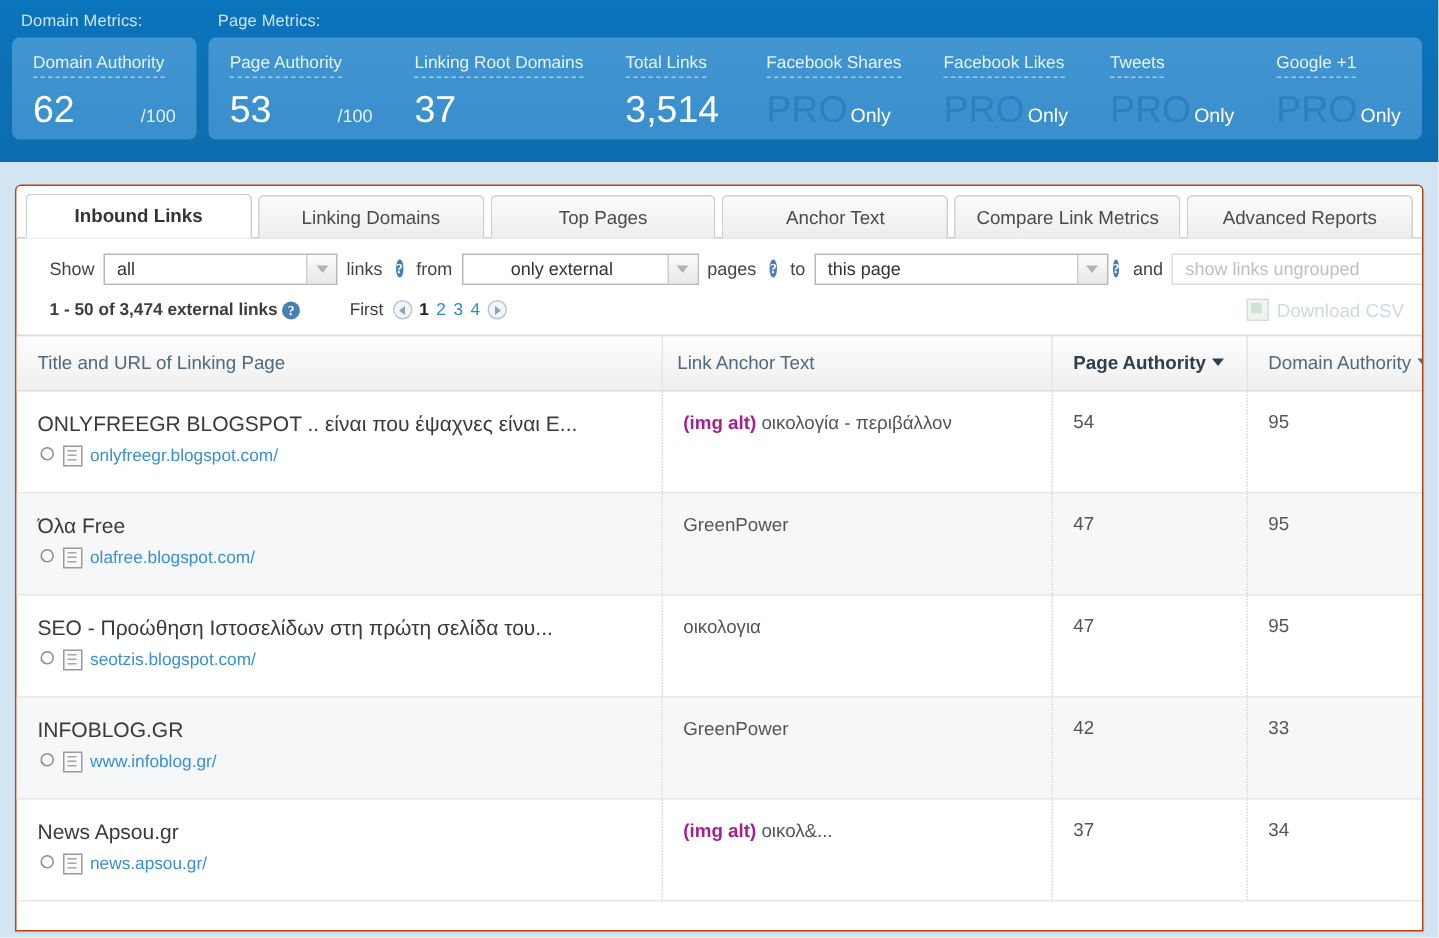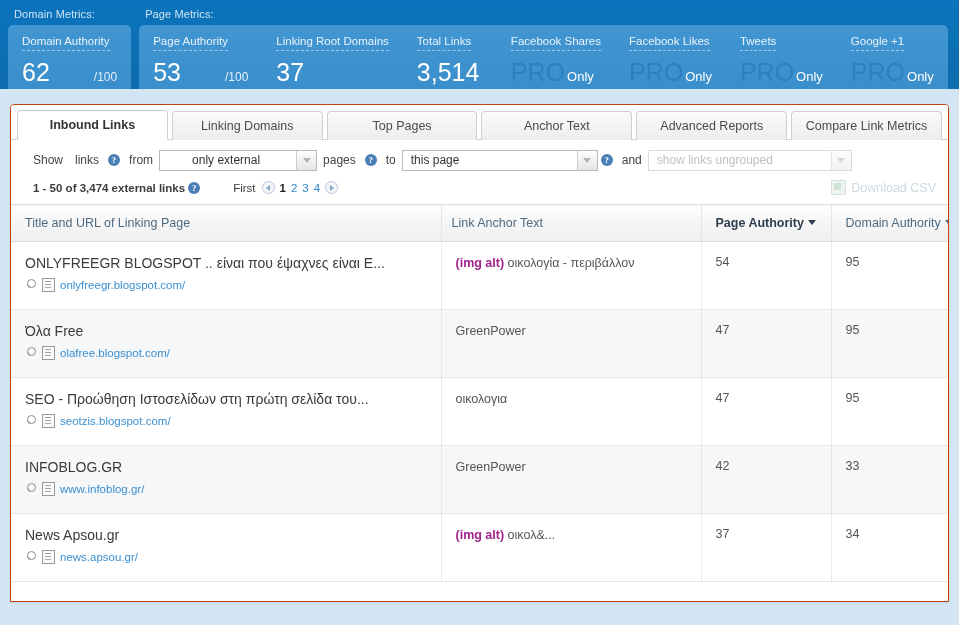--- a/index.html
+++ b/index.html
@@ -14,21 +14,21 @@
     background: #d3e5f3;
     font-family: "Liberation Sans", sans-serif;
     font-size: 12px;
     color: #333;
     -webkit-font-smoothing: antialiased;
   }
 
   
   .metrics-bar {
     position: relative;
-    height: 89px;
+    height: 108px;
     background: #0f6fb5;
     background: linear-gradient(to bottom, #0b74bd 0%, #0d6cad 100%);
     box-sizing: border-box;
     padding: 0;
     overflow: hidden;
   }
   .metrics-inner {
     display: flex;
     align-items: flex-start;
     padding: 4px 0 0 8px;
@@ -434,27 +434,33 @@
 </div>
 
 <div class="panel-wrap">
   <div class="panel">
 
     <div class="tabs" id="tabs">
         <div class="tab active">Inbound Links</div>
         <div class="tab">Linking Domains</div>
         <div class="tab">Top Pages</div>
         <div class="tab">Anchor Text</div>
+        <div class="tab">Compare Link Metrics</div>
         <div class="tab">Advanced Reports</div>
-        <div class="tab">Compare Link Metrics</div>
       </div>
 
     <div class="filter-row">
       <span class="filter-label">Show</span>
 
+      <span class="select w-all">
+        <span class="val">all</span>
+        <span class="arrow">
+            <i></i>
+          </span>
+      </span>
 
       <span class="filter-label">links</span>
       <span class="help-icon">?</span>
       <span class="filter-label">from</span>
 
       <span class="select w-ext">
         <span class="val">only external</span>
         <span class="arrow">
             <i></i>
           </span>

